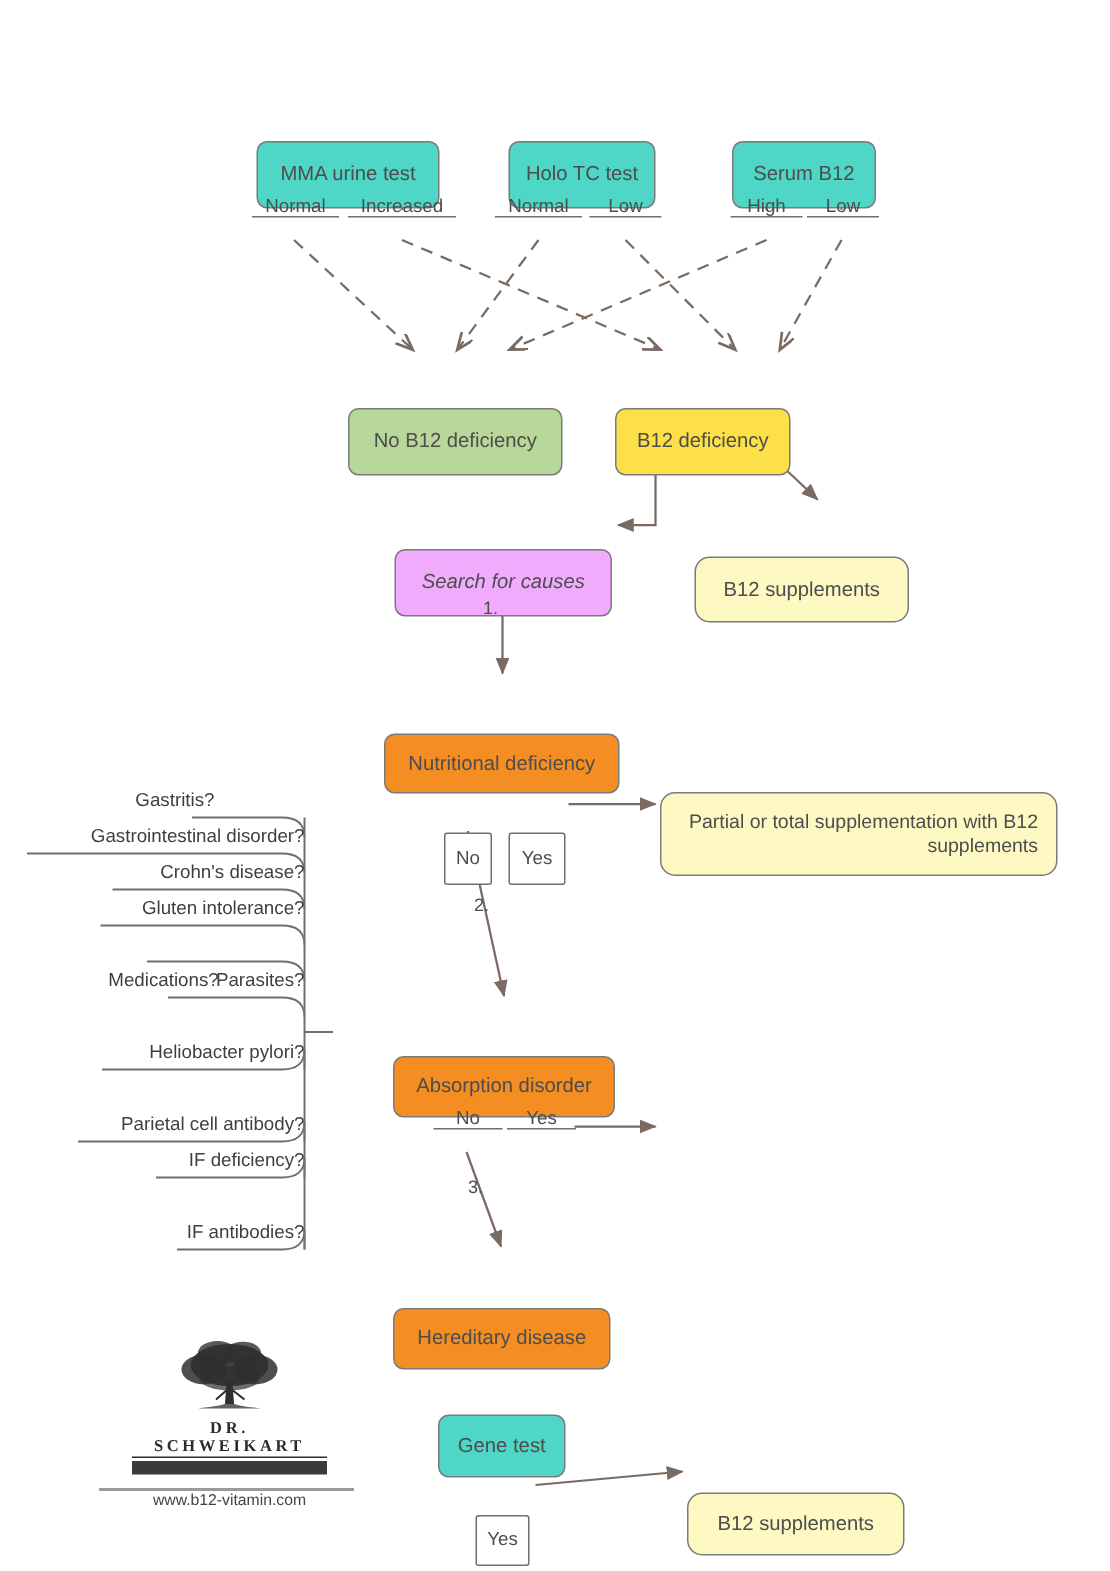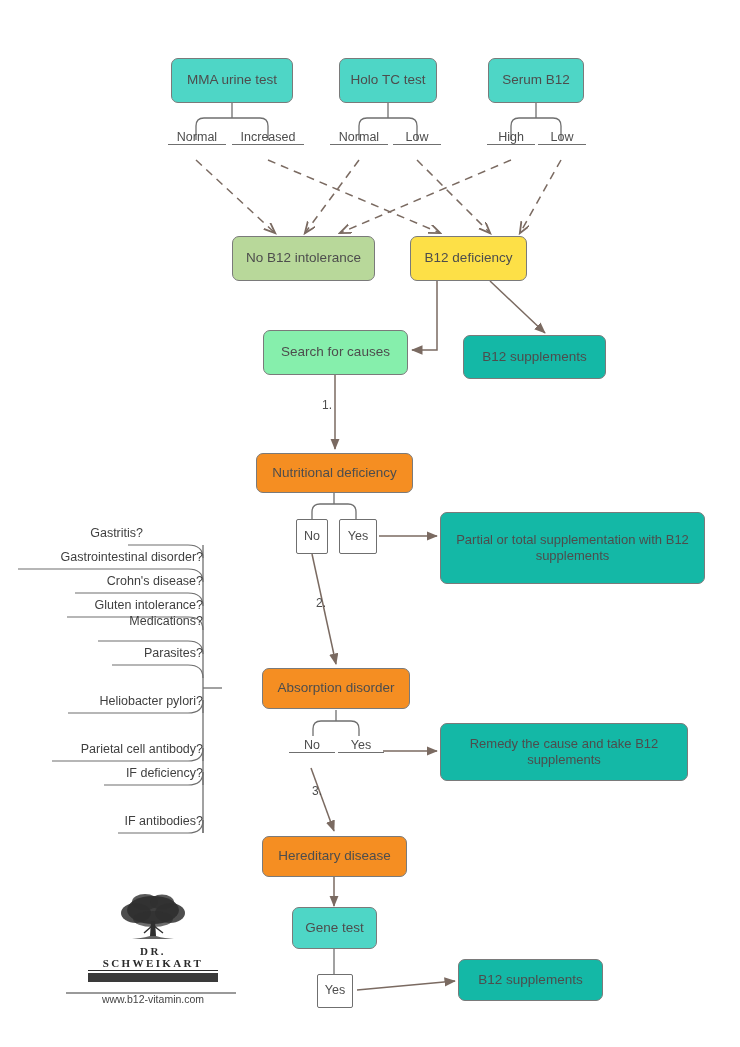--- a/index.html
+++ b/index.html
@@ -2,27 +2,27 @@
 <html><head>
 <meta charset="utf-8">
 <style>
   html,body{margin:0;padding:0;background:#ffffff;}
   body{width:740px;height:1047px;position:relative;overflow:hidden;
        font-family:"Liberation Sans","DejaVu Sans",sans-serif;color:#4a4a4a;}
   #canvas{position:absolute;left:0;top:0;width:740px;height:1047px;}
   .svg-layer{position:absolute;left:0;top:0;width:740px;height:1047px;pointer-events:none;}
 
   .node{position:absolute;box-sizing:border-box;display:flex;align-items:center;
-        justify-content:center;text-align:center;border-radius:7px;
-        border:1.3px solid #7a7a7a;color:#4d4d4d;line-height:1.25;}
+        justify-content:center;text-align:right;border-radius:7px;
+        border:1.3px solid #7a7a7a;color:#4d4d4d;line-height:1.25;margin-top:36px;}
   .node.teal{background:#4ED6C6;}
   .node.green{background:#B8D89A;}
   .node.red{background:#fde047;}
-  .node.blue{background:#86efac;}
-  .node.yellow{background:#14b8a6;}
+  .node.blue{background:#f0abfc;font-style:italic;}
+  .node.yellow{background:#fef9c3;border-radius:10px;}
   .node.orange{background:#F58E22;}
   .node.white{background:#ffffff;border:1.3px solid #6f6f6f;border-radius:2px;}
 
   .plainlabel{position:absolute;color:#4d4d4d;white-space:nowrap;}
   .ul{border-bottom:1.3px solid #6f6f6f;}
 
   .qitem{position:absolute;text-align:right;white-space:nowrap;color:#3f3f3f;
          font-size:12.5px;margin-left:15px;}
 
   .logo-wrap{position:absolute;text-align:center;}
@@ -144,21 +144,21 @@
     <span>Low</span>
   </div>
   <div class="plainlabel ul" style="left:487px;top:130px;width:48px;text-align:center;font-size:12.5px;">
     <span>High</span>
   </div>
   <div class="plainlabel ul" style="left:538px;top:130px;width:48px;text-align:center;font-size:12.5px;">
     <span>Low</span>
   </div>
 
   <div class="node green" style="left:232px;top:236px;width:143px;height:45px;font-size:13.5px;">
-    <span>No B12 intolerance</span>
+    <span>No B12 deficiency</span>
   </div>
   <div class="node red" style="left:410px;top:236px;width:117px;height:45px;font-size:13.5px;">
     <span>B12 deficiency</span>
   </div>
 
   <div class="node blue" style="left:263px;top:330px;width:145px;height:45px;font-size:13.5px;">
     <span>Search for causes</span>
   </div>
   <div class="node yellow" style="left:463px;top:335px;width:143px;height:44px;font-size:13.5px;">
     <span>B12 supplements</span>
@@ -169,39 +169,36 @@
   </div>
   <div class="node orange" style="left:256px;top:453px;width:157px;height:40px;font-size:13.5px;">
     <span>Nutritional deficiency</span>
   </div>
   <div class="node white" style="left:296px;top:519px;width:32px;height:35px;font-size:12.5px;">
     <span>No</span>
   </div>
   <div class="node white" style="left:339px;top:519px;width:38px;height:35px;font-size:12.5px;">
     <span>Yes</span>
   </div>
-  <div class="node yellow" style="left:440px;top:512px;width:265px;height:72px;font-size:13px;padding:0 12px;">
+  <div class="node yellow" style="left:440px;top:492px;width:265px;height:56px;font-size:13px;padding:0 12px;">
     <span>Partial or total supplementation with B12 supplements</span>
   </div>
 
   <div class="plainlabel" style="left:316px;top:596px;font-size:12px;">
     <span>2.</span>
   </div>
   <div class="node orange" style="left:262px;top:668px;width:148px;height:41px;font-size:13.5px;">
     <span>Absorption disorder</span>
   </div>
   <div class="plainlabel ul" style="left:289px;top:738px;width:46px;text-align:center;font-size:12.5px;">
     <span>No</span>
   </div>
   <div class="plainlabel ul" style="left:338px;top:738px;width:46px;text-align:center;font-size:12.5px;">
     <span>Yes</span>
   </div>
-  <div class="node yellow" style="left:440px;top:723px;width:248px;height:58px;font-size:13px;padding:0 12px;">
-    <span>Remedy the cause and take B12 supplements</span>
-  </div>
 
   <div class="plainlabel" style="left:312px;top:784px;font-size:12px;">
     <span>3.</span>
   </div>
   <div class="node teal" style="left:292px;top:907px;width:85px;height:42px;font-size:13.5px;">
     <span>Gene test</span>
   </div>
   <div class="node orange" style="left:262px;top:836px;width:145px;height:41px;font-size:13.5px;">
     <span>Hereditary disease</span>
   </div>
@@ -217,21 +214,21 @@
   </div>
   <div class="qitem" style="left:0px;top:550px;width:188px;">
     <span>Gastrointestinal disorder?</span>
   </div>
   <div class="qitem" style="left:0px;top:574px;width:188px;">
     <span>Crohn's disease?</span>
   </div>
   <div class="qitem" style="left:0px;top:598px;width:188px;">
     <span>Gluten intolerance?</span>
   </div>
-  <div class="qitem" style="left:0px;top:614px;width:188px;">
+  <div class="qitem" style="left:0px;top:646px;width:188px;text-align:center;">
     <span>Medications?</span>
   </div>
   <div class="qitem" style="left:0px;top:646px;width:188px;">
     <span>Parasites?</span>
   </div>
   <div class="qitem" style="left:0px;top:694px;width:188px;">
     <span>Heliobacter pylori?</span>
   </div>
   <div class="qitem" style="left:0px;top:742px;width:188px;">
     <span>Parietal cell antibody?</span>

